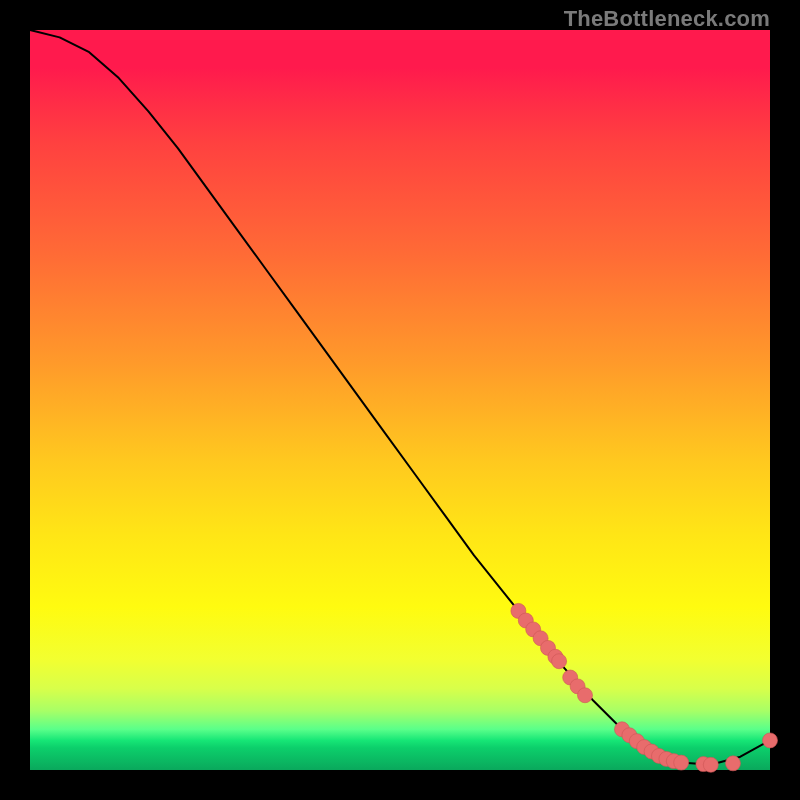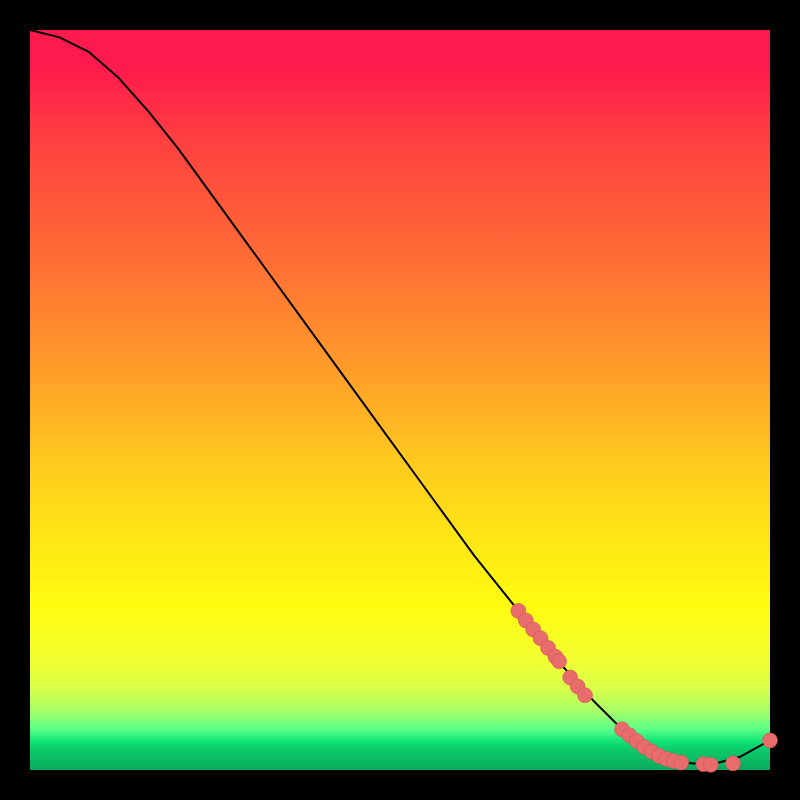--- a/index.html
+++ b/index.html
@@ -63,20 +63,21 @@
   .dot {
     fill: #e86c6c;
     stroke: #cc5555;
     stroke-width: 0.6;
   }
 </style>
 </head>
 <body>
 
 <div class="stage">
+  <div class="watermark">TheBottleneck.com</div>
 
   <div class="plot">
     <svg class="curve" viewBox="0 0 740 740" preserveAspectRatio="none">
       <path id="curve-path" fill="none" stroke="#000" stroke-width="2" stroke-linejoin="round" stroke-linecap="round" d="M0.00 0.00 L29.60 7.40 L59.20 22.20 L88.80 48.10 L118.40 81.40 L148.00 118.40 L177.60 159.10 L207.20 199.80 L236.80 240.50 L266.40 281.20 L296.00 321.90 L325.60 362.60 L355.20 403.30 L384.80 444.00 L414.40 484.70 L444.00 525.40 L473.60 562.40 L503.20 599.40 L532.80 636.40 L562.40 669.70 L592.00 699.30 L621.60 721.50 L651.20 732.60 L680.80 734.82 L710.40 726.68 L740.00 710.40"></path>
       <g id="dots">
           <circle cx="488.40" cy="580.90" r="7.5" class="dot"></circle>
           <circle cx="495.80" cy="590.52" r="7.5" class="dot"></circle>
           <circle cx="503.20" cy="599.40" r="7.5" class="dot"></circle>
           <circle cx="510.60" cy="608.28" r="7.5" class="dot"></circle>
           <circle cx="518.00" cy="617.90" r="7.5" class="dot"></circle>

